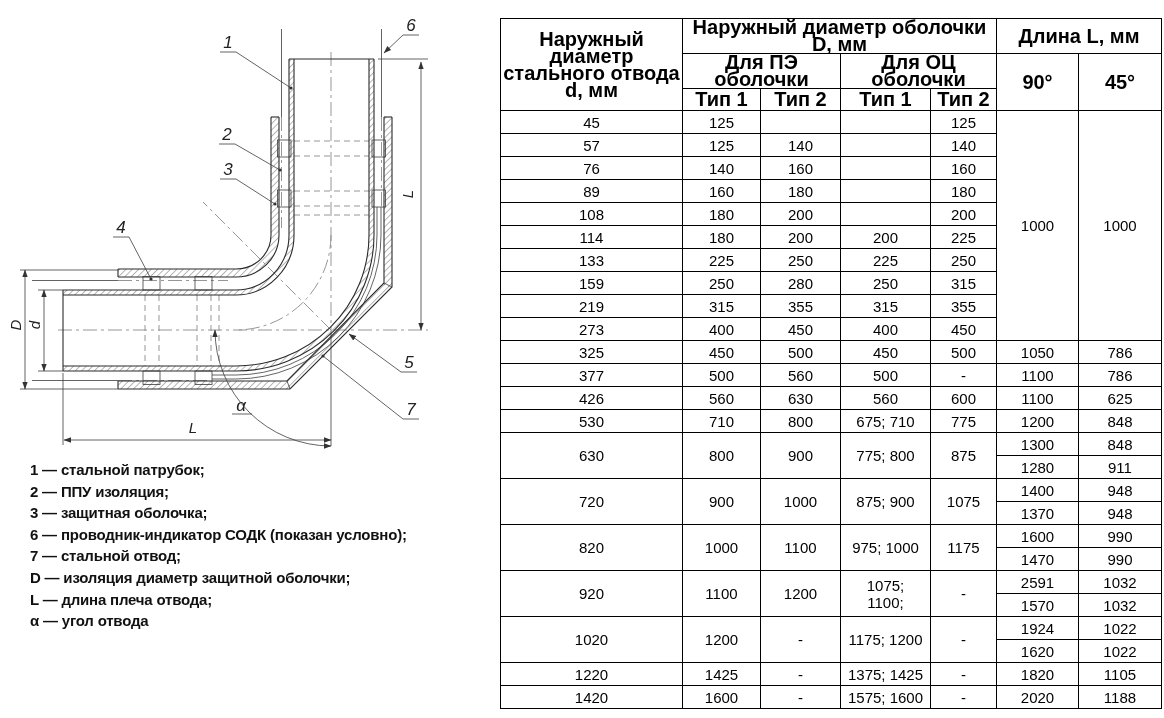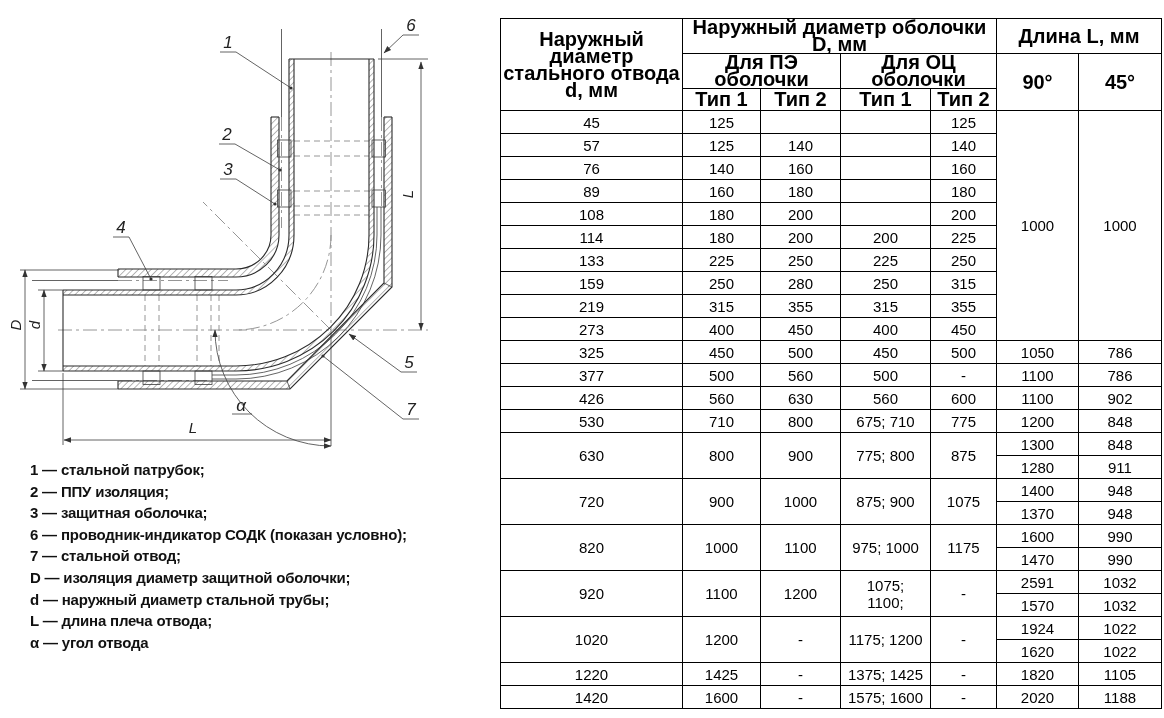--- a/index.html
+++ b/index.html
@@ -194,21 +194,20 @@
     </g>
   </svg>
 
   <div id="legend">
       <div class="lg-line">1 — стальной патрубок;</div>
       <div class="lg-line">2 — ППУ изоляция;</div>
       <div class="lg-line">3 — защитная оболочка;</div>
       <div class="lg-line">6 — проводник-индикатор СОДК (показан условно);</div>
       <div class="lg-line">7 — стальной отвод;</div>
       <div class="lg-line">D — изоляция диаметр защитной оболочки;</div>
-      <div class="lg-line">d — наружный диаметр стальной трубы;</div>
       <div class="lg-line">L — длина плеча отвода;</div>
       <div class="lg-line">α — угол отвода</div>
     </div>
 
   <table id="spec-table">
     <colgroup>
       <col style="width:182px">
         <col style="width:78px">
         <col style="width:80px">
       <col style="width:90px">
@@ -326,21 +325,21 @@
           <td>1100</td>
           <td>786</td>
         </tr>
         <tr>
           <td>426</td>
           <td>560</td>
           <td>630</td>
           <td>560</td>
           <td>600</td>
           <td>1100</td>
-          <td>902</td>
+          <td>625</td>
         </tr>
         <tr>
           <td>530</td>
           <td>710</td>
           <td>800</td>
           <td>675; 710</td>
           <td>775</td>
           <td>1200</td>
           <td>848</td>
         </tr>

